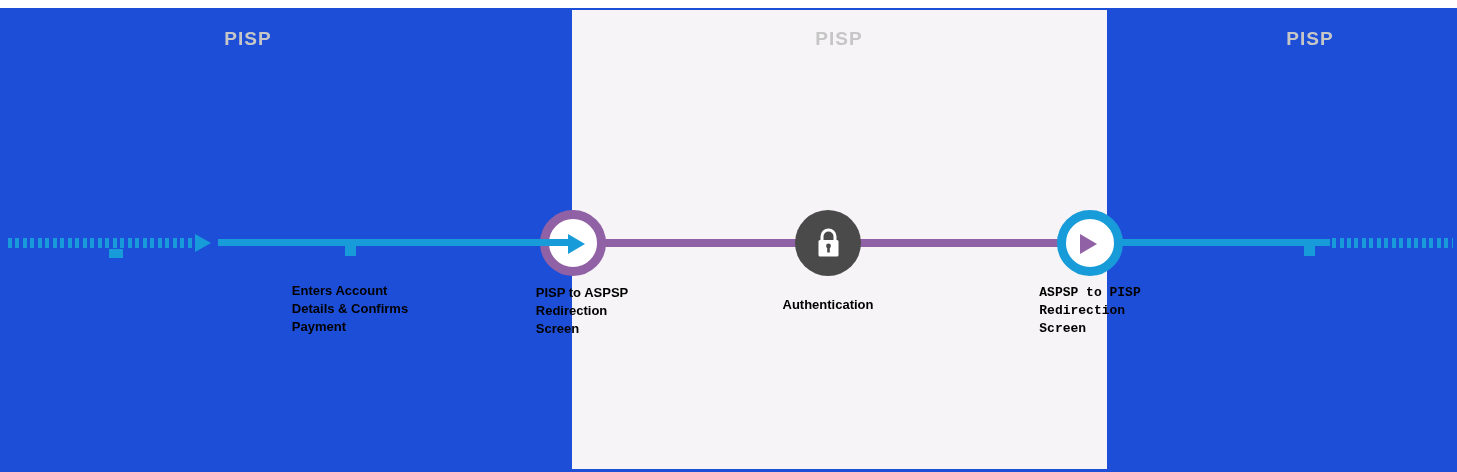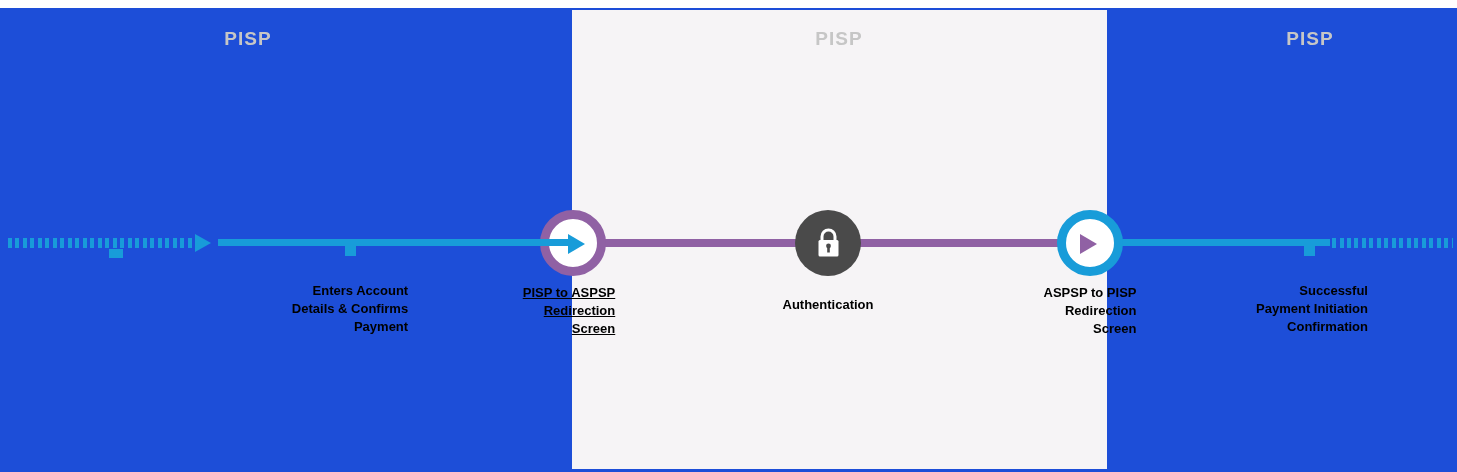--- a/index.html
+++ b/index.html
@@ -59,28 +59,28 @@
     border-radius:50%; background:var(--auth-gray); z-index:2;
     display:flex; align-items:center; justify-content:center;
   }
 
   .tick{position:absolute; background:var(--flow-blue); z-index:3;}
   .tick-under-hatch{left:109px; top:241px; width:14px; height:9px;}
   .tick-mid-left{left:345px; top:231px; width:11px; height:17px;}
   .tick-mid-right{left:1304px; top:231px; width:11px; height:17px;}
 
   .step-label{
-    position:absolute; transform:translateX(-50%); text-align:right;
+    position:absolute; transform:translateX(-50%); text-align:left;
     font-size:13px; font-weight:bold; line-height:18px; color:var(--label-black);
     white-space:pre-line; z-index:5;
   }
   .lbl-enters{left:350px; top:274px;}
-  .lbl-pisp-aspsp{left:569px; top:276px;text-decoration:underline;}
+  .lbl-pisp-aspsp{left:582px; top:276px;}
   .lbl-auth{left:828px; top:288px;}
-  .lbl-aspsp-pisp{left:1090px; top:276px;}
+  .lbl-aspsp-pisp{left:1090px; top:276px;font-family:Liberation Mono, monospace;}
   .lbl-success{left:1312px; top:274px;}
 </style>
 </head>
 <body>
 
 <div class="canvas">
 
   <div class="lane-bg"></div>
 
   <div class="lane-header hdr-left">PISP</div>
@@ -118,17 +118,14 @@
   <div class="step-label lbl-enters">Enters Account
 Details &amp; Confirms
 Payment</div>
   <div class="step-label lbl-pisp-aspsp">PISP to ASPSP
 Redirection
 Screen</div>
   <div class="step-label lbl-auth">Authentication</div>
   <div class="step-label lbl-aspsp-pisp">ASPSP to PISP
 Redirection
 Screen</div>
-  <div class="step-label lbl-success">Successful
-Payment Initiation
-Confirmation</div>
 
 </div>
 
 </body></html>

